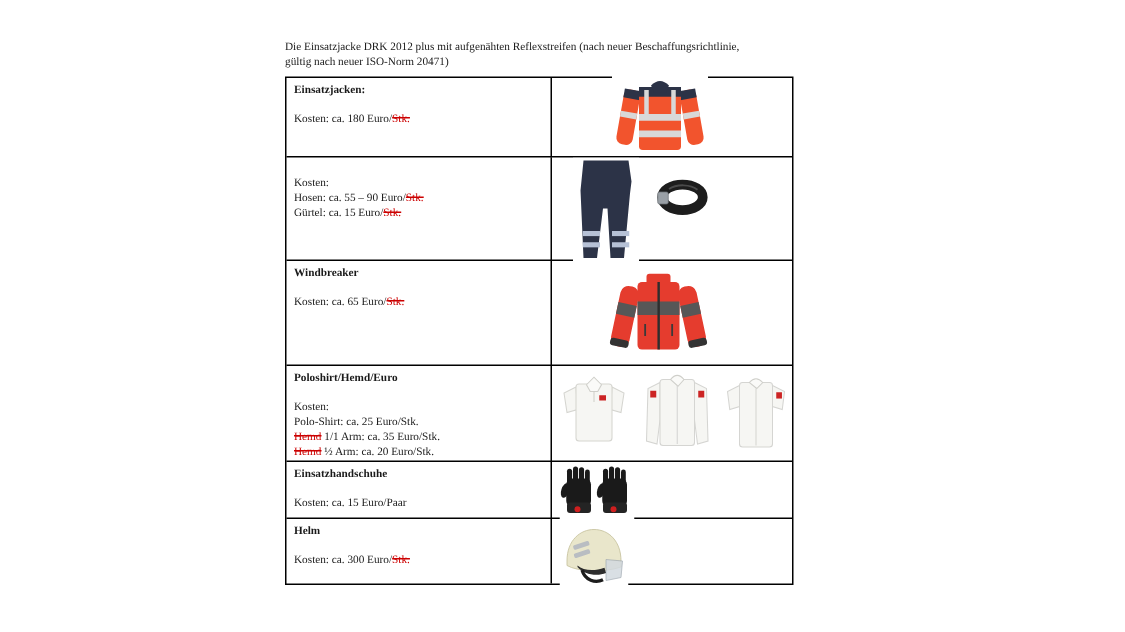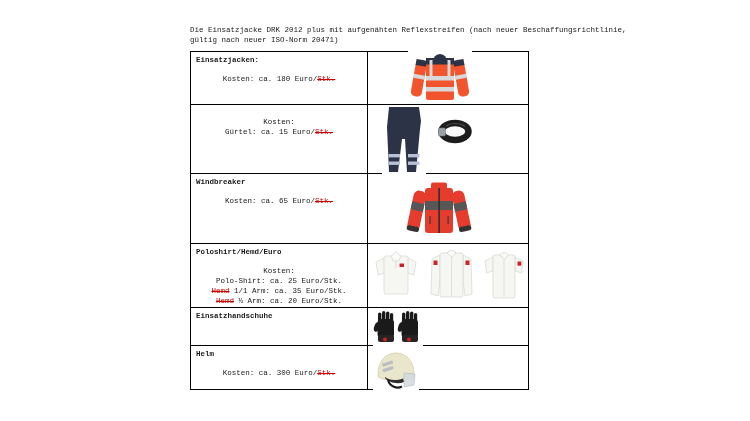--- a/index.html
+++ b/index.html
@@ -1,29 +1,29 @@
 <!DOCTYPE html>
 <html><head>
 <meta charset="utf-8">
 <style>
   html,body{margin:0;padding:0;background:#fff;}
   .page{position:relative;width:750px;height:421px;background:#ffffff;overflow:hidden;
-        font-family:Liberation Mono, monospace;color:#1a1a1a;}
+        font-family:Liberation Serif, serif;color:#1a1a1a;}
   .doc-header{position:absolute;left:190px;top:26px;width:395px;font-size:7.5px;line-height:9.5px;}
   .doc-header div{white-space:nowrap;}
   .doc-table{position:absolute;left:190px;top:51px;box-sizing:border-box;
              display:grid;grid-template-columns:177px 160px;
              grid-template-rows:53px 69px 70px 64px 38px 43px;
              border:1.5px solid #000;background:#fff;}
   .cell{box-sizing:border-box;border-bottom:1.5px solid #000;}
   .cell.text{border-right:1.5px solid #000;padding:2.5px 5px;}
   .cell.nb{border-bottom:none;}
   .cell-title{font-weight:bold;font-size:7.5px;line-height:10px;}
   .cell-lines{margin-top:9px;font-size:7.5px;line-height:10px;}
-  .line{white-space:nowrap;text-align:center;}
+  .line{white-space:nowrap;}
   .del{color:#cc0000;text-decoration:line-through;}
   .photo{position:absolute;z-index:3;}
 </style>
 </head>
 <body>
 
 <div class="page">
 
   <div class="doc-header">
     <div>Die Einsatzjacke DRK 2012 plus mit aufgenähten Reflexstreifen (nach neuer Beschaffungsrichtlinie,</div>
@@ -36,20 +36,21 @@
       <div class="cell-title">Einsatzjacken:</div>
       <div class="cell-lines">
         <div class="line"><span>Kosten: ca. 180 Euro/</span><span class="del">Stk.</span><span></span></div>
       </div>
     </div>
     <div class="cell"></div>
 
     <div class="cell text">
       <div class="cell-lines">
         <div class="line"><span>Kosten:</span></div>
+        <div class="line"><span>Hosen: ca. 55 – 90 Euro/</span><span class="del">Stk.</span></div>
         <div class="line"><span>Gürtel: ca. 15 Euro/</span><span class="del">Stk.</span></div>
       </div>
     </div>
     <div class="cell"></div>
 
     <div class="cell text">
       <div class="cell-title">Windbreaker</div>
       <div class="cell-lines">
         <div class="line"><span>Kosten: ca. 65 Euro/</span><span class="del">Stk.</span></div>
       </div>
@@ -62,20 +63,23 @@
         <div class="line"><span>Kosten:</span></div>
         <div class="line"><span>Polo-Shirt: ca. 25 Euro/Stk.</span></div>
         <div class="line"><span class="del">Hemd</span><span> 1/1 Arm: ca. 35 Euro/Stk.</span></div>
         <div class="line"><span class="del">Hemd</span><span> ½ Arm: ca. 20 Euro/Stk.</span></div>
       </div>
     </div>
     <div class="cell"></div>
 
     <div class="cell text">
       <div class="cell-title">Einsatzhandschuhe</div>
+      <div class="cell-lines">
+        <div class="line"><span>Kosten: ca. 15 Euro/Paar</span></div>
+      </div>
     </div>
     <div class="cell"></div>
 
     <div class="cell text nb">
       <div class="cell-title">Helm</div>
       <div class="cell-lines">
         <div class="line"><span>Kosten: ca. 300 Euro/</span><span class="del">Stk.</span></div>
       </div>
     </div>
     <div class="cell nb"></div>

